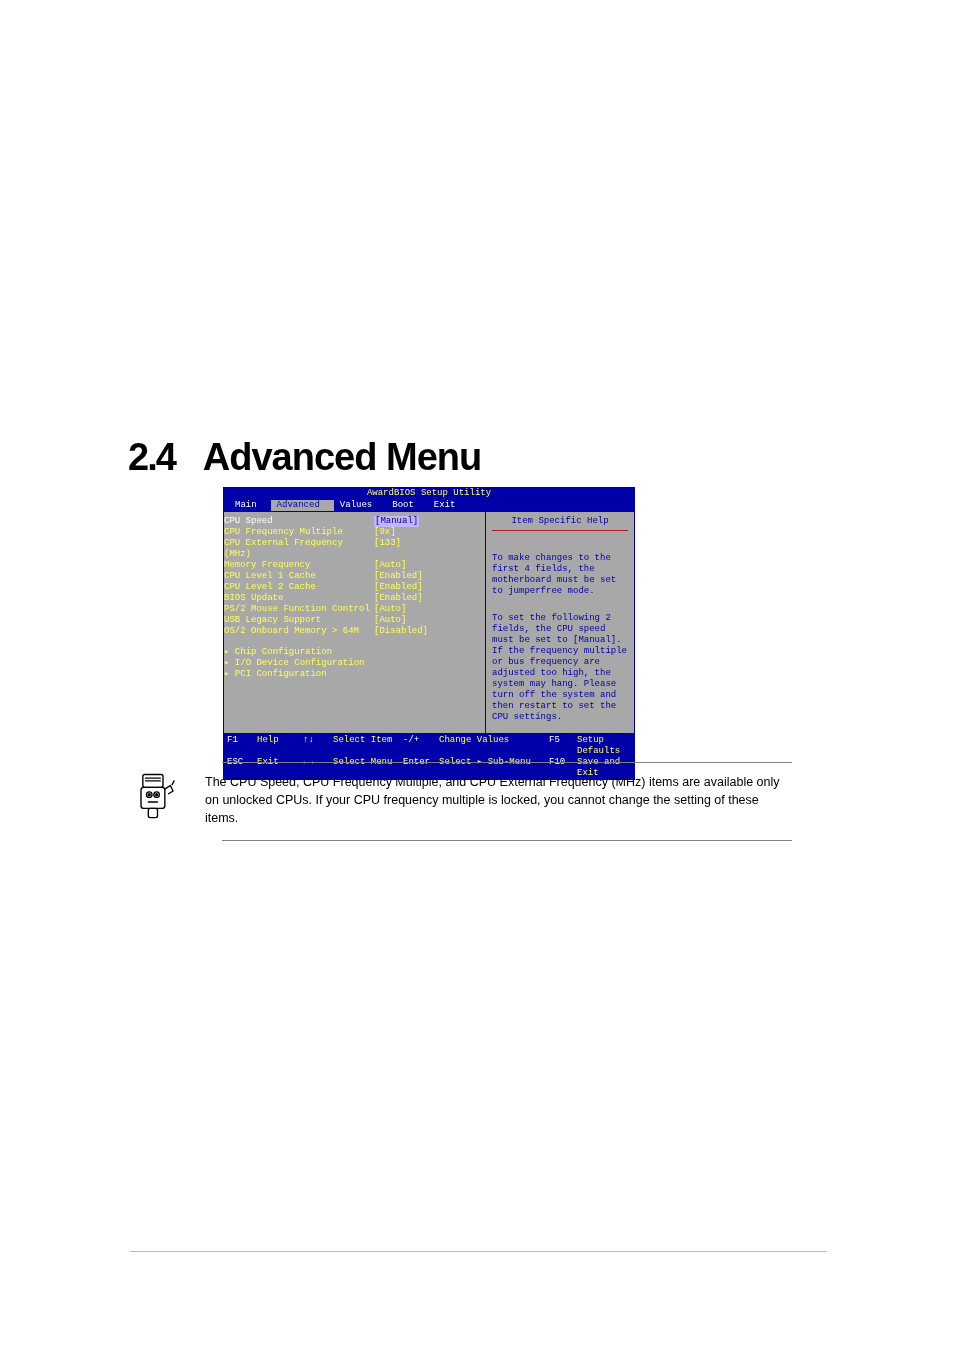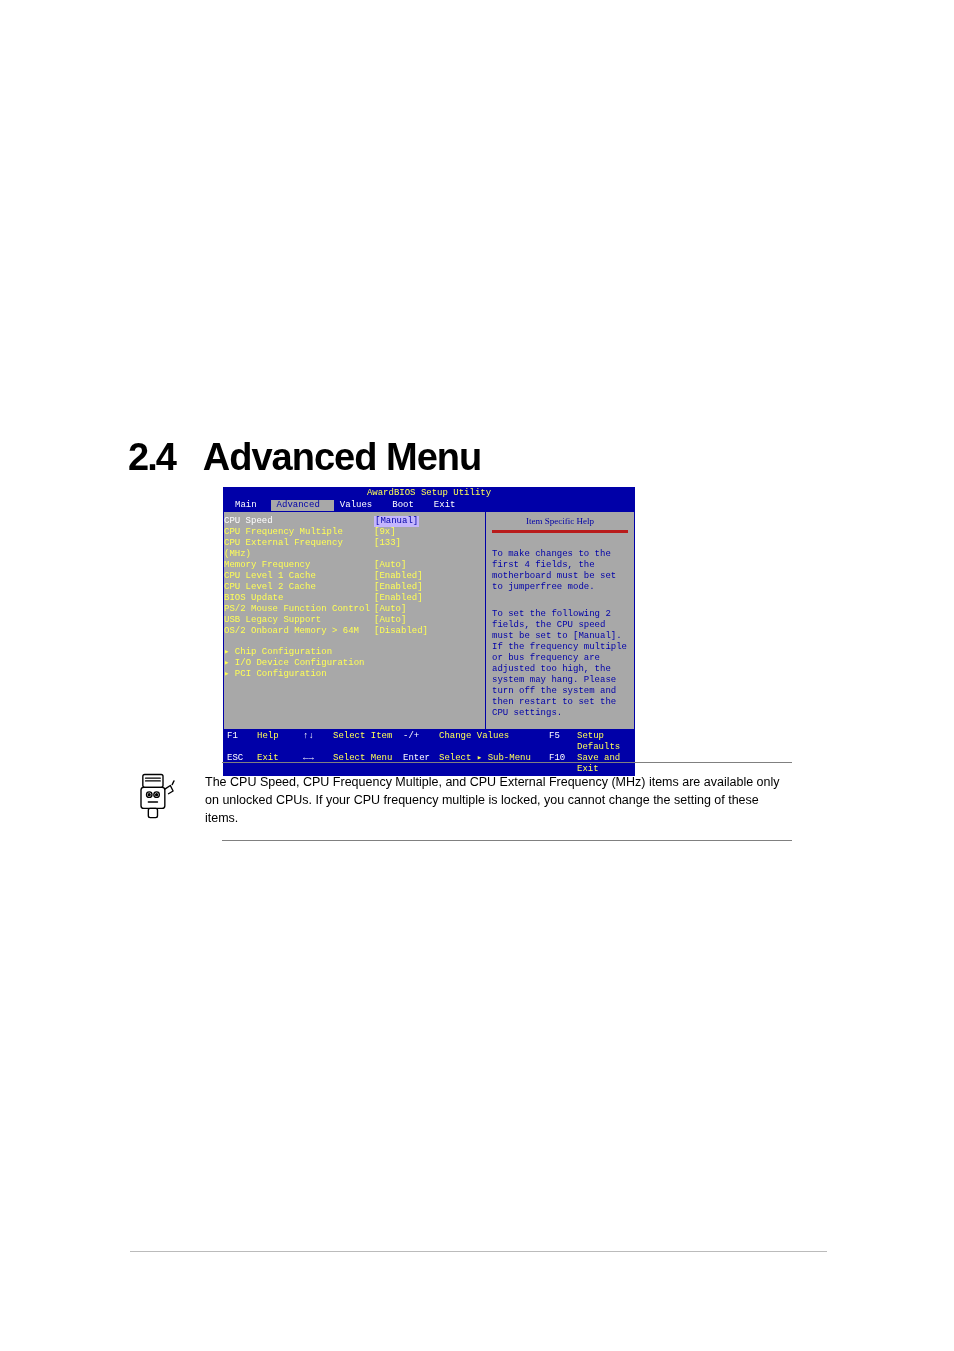--- a/index.html
+++ b/index.html
@@ -82,24 +82,23 @@
   }
   .bios-right {
     flex: 1;
     border: 1px solid #0000a8;
     padding: 4px 6px;
     box-sizing: border-box;
     color: #0000a8;
   }
   .bios-right .help-title {
     text-align: center;
-    border-bottom: 3px solid #b91c1c;
+    border-bottom: 1px solid #b91c1c;
     padding-bottom: 3px;
-    margin-bottom: 16px;
-    font-family: Liberation Serif, serif;
+    margin-bottom: 22px;
   }
   .setting-row { display: flex; }
   .setting-row .label { flex: 0 0 150px; color: #ffff55; }
   .setting-row .value { color: #ffff55; }
   .setting-row.highlight .label { color: #fff; }
   .setting-row.highlight .value-sel {
     background: #c4b5fd;
     color: #0000a8;
     padding: 0 1px;
   }

